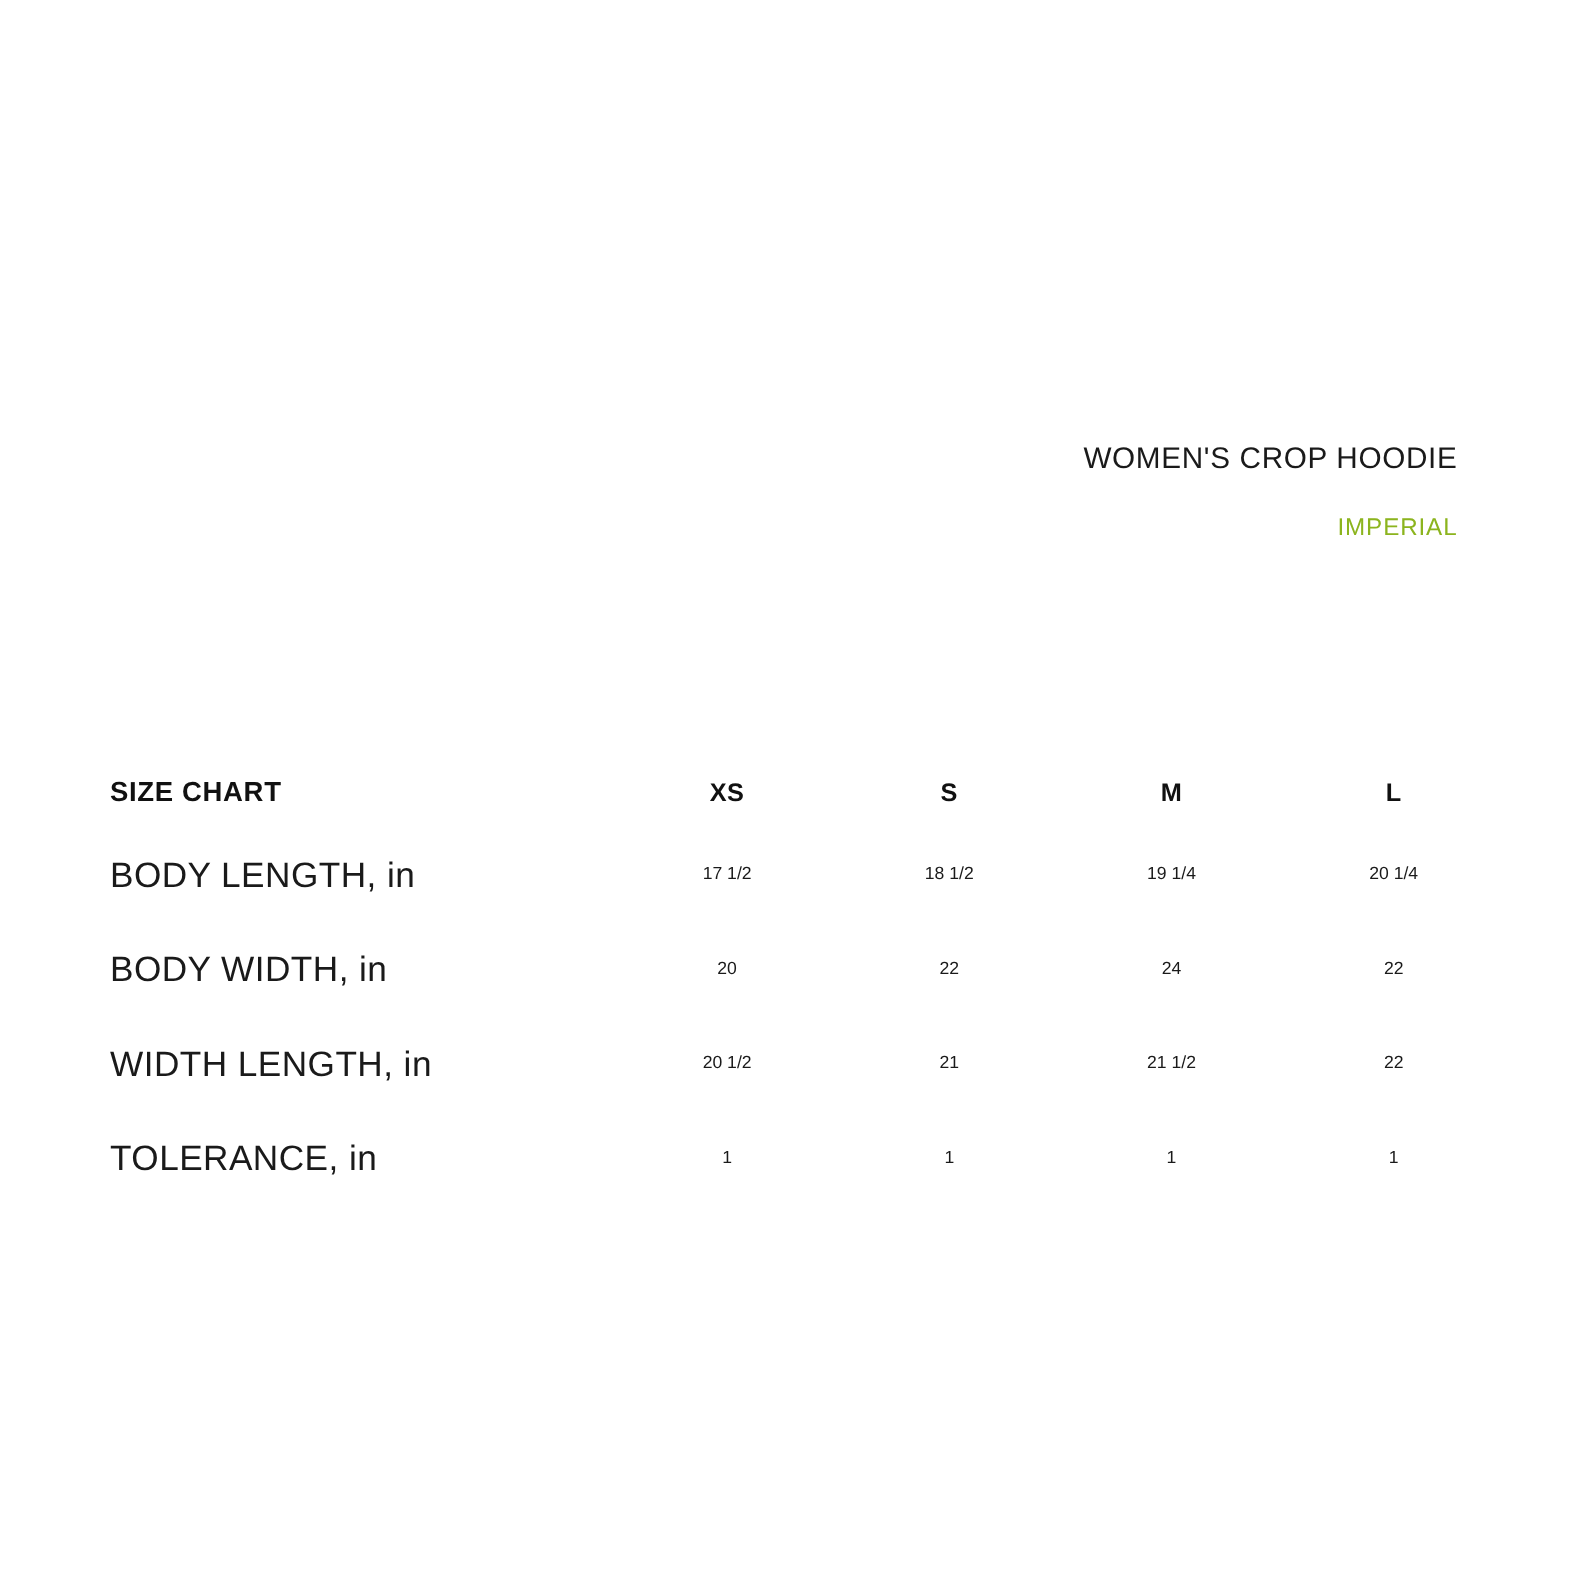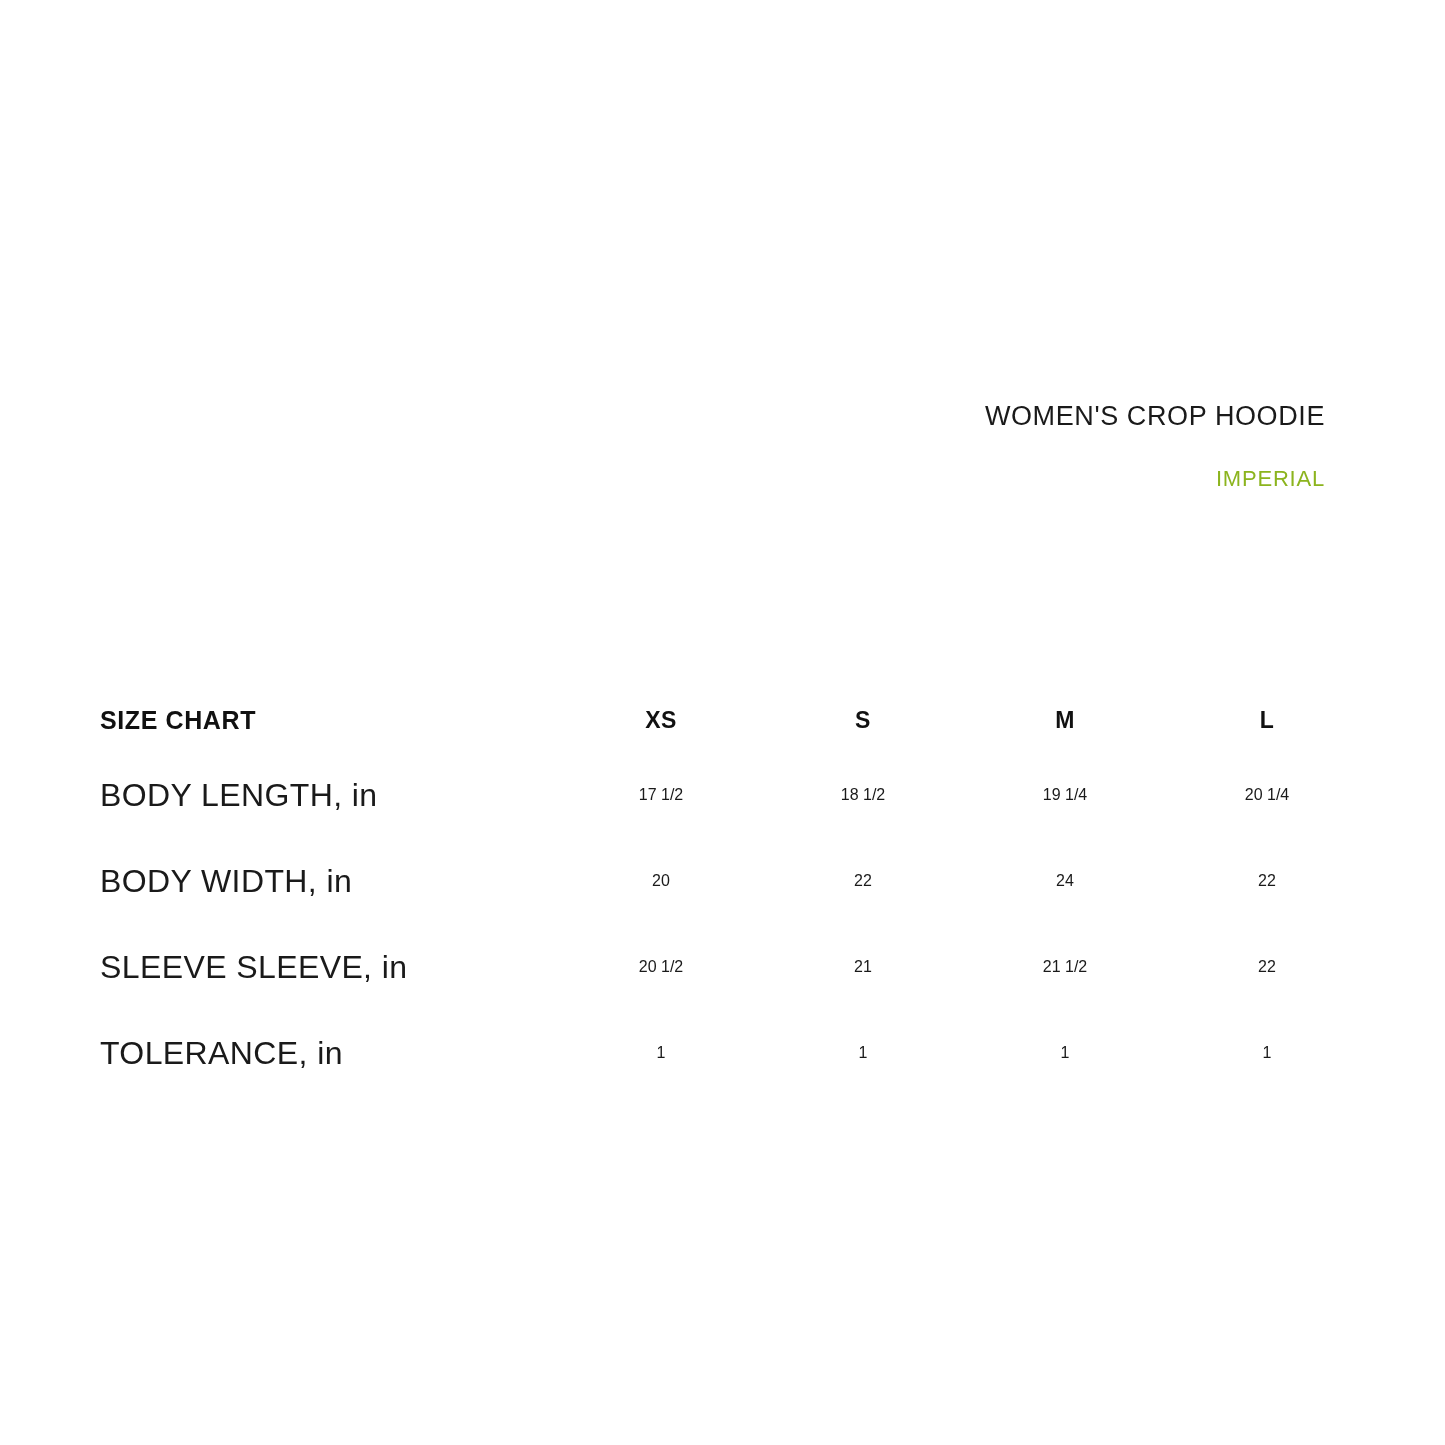--- a/index.html
+++ b/index.html
@@ -152,21 +152,21 @@
           <td class="cell-value">20 1/4</td>
         </tr>
         <tr class="body-row">
           <td class="row-label">BODY WIDTH, in</td>
           <td class="cell-value">20</td>
           <td class="cell-value">22</td>
           <td class="cell-value">24</td>
           <td class="cell-value">22</td>
         </tr>
         <tr class="body-row">
-          <td class="row-label">SLEEVE SLEEVE, in</td>
+          <td class="row-label">WIDTH LENGTH, in</td>
           <td class="cell-value">20 1/2</td>
           <td class="cell-value">21</td>
           <td class="cell-value">21 1/2</td>
           <td class="cell-value">22</td>
         </tr>
         <tr class="body-row">
           <td class="row-label">TOLERANCE, in</td>
           <td class="cell-value">1</td>
           <td class="cell-value">1</td>
           <td class="cell-value">1</td>

